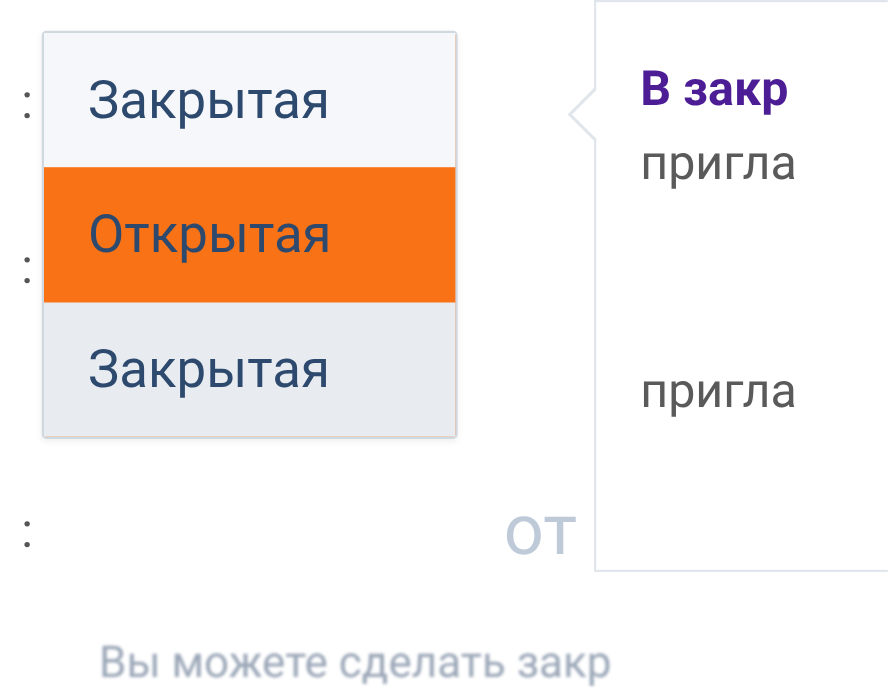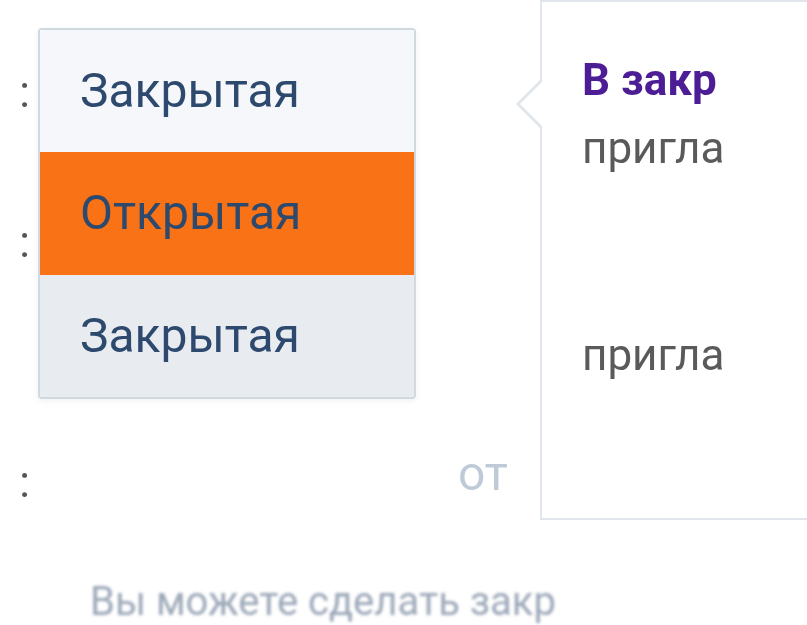--- a/index.html
+++ b/index.html
@@ -91,21 +91,21 @@
     }
     .tooltip-strong {
       color: #4c1d95;
       font-weight: 700;
     }
 
     .bg-text {
       position: absolute;
       left: 458px;
       top: 445px;
-      font-size: 48px;
+      font-size: 64px;
       color: #4a6a94;
       opacity: 0.35;
       white-space: nowrap;
     }
 
     .hint-text {
       position: absolute;
       left: 90px;
       top: 578px;
       font-size: 40px;

